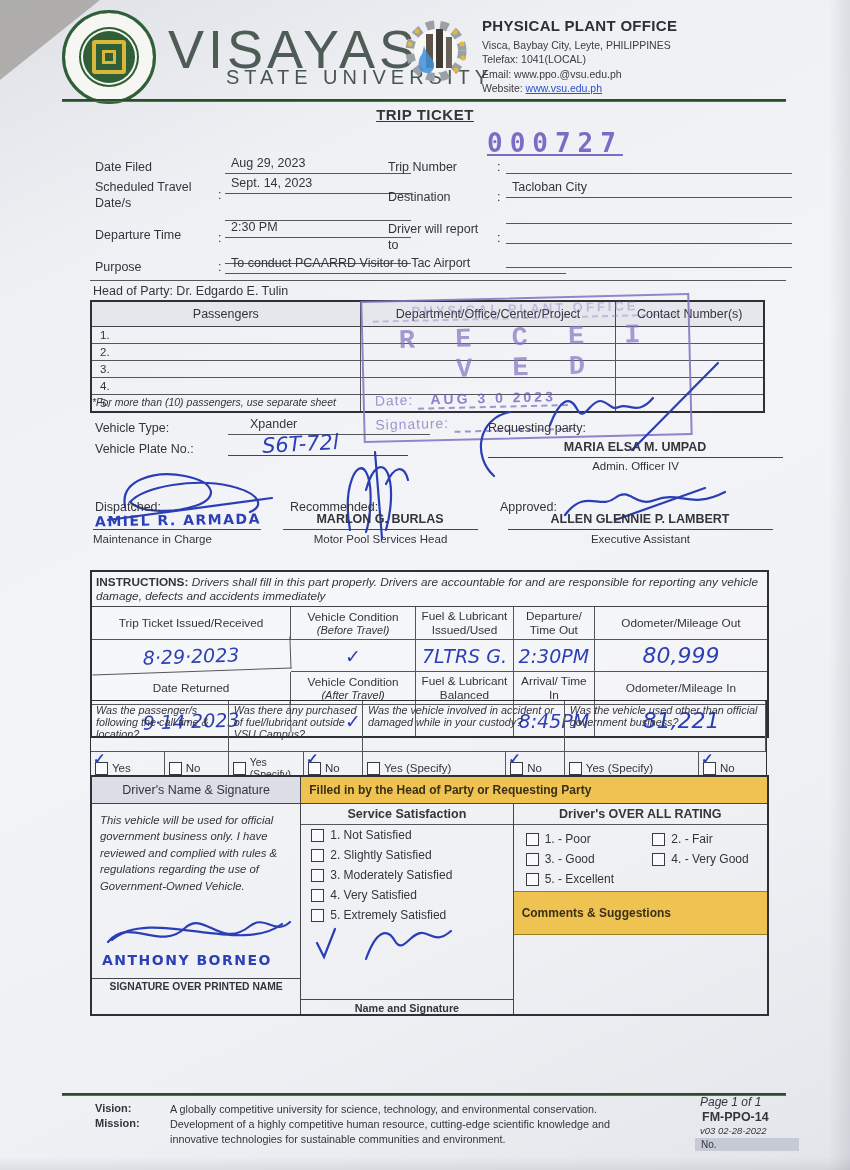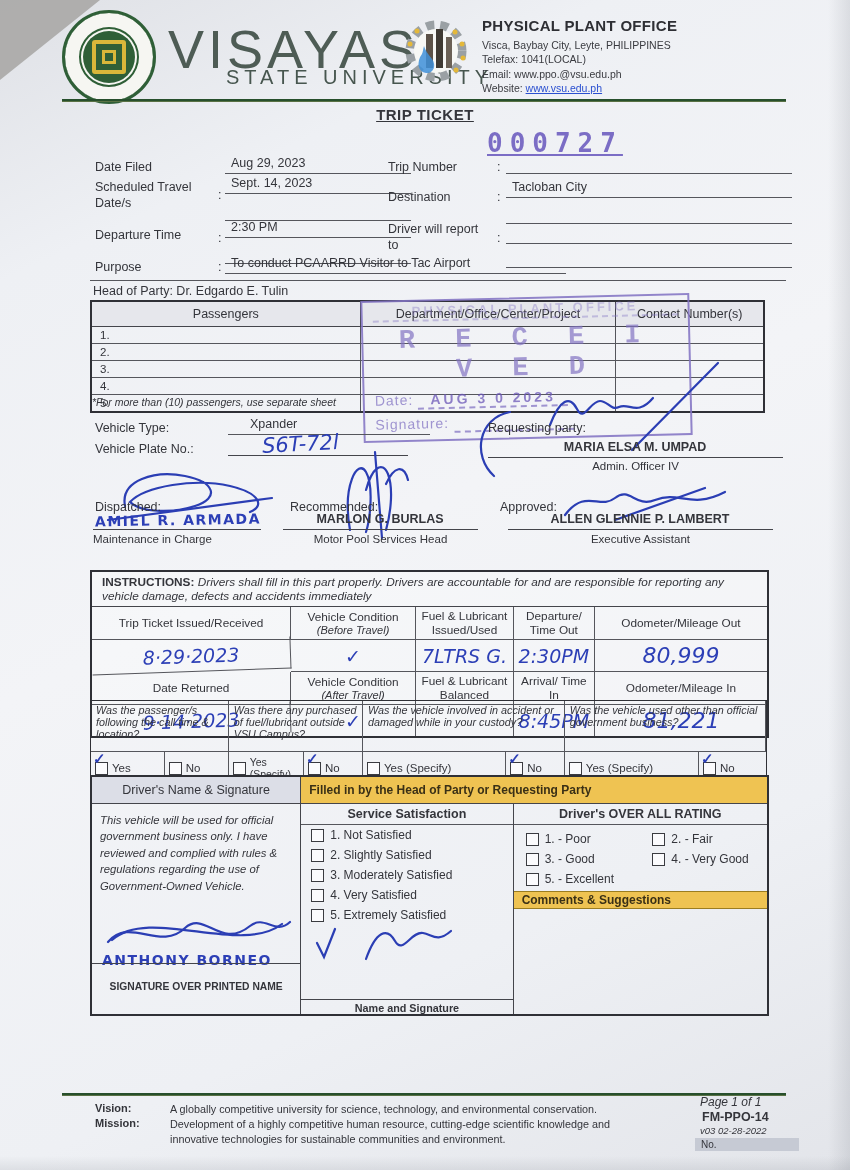--- a/index.html
+++ b/index.html
@@ -51,21 +51,21 @@
   .stamp-rule{display:inline-block;border-bottom:2px dashed #8475c4;min-width:150px;}
 
   
   svg.sig path{stroke:#2b3eb4;fill:none;stroke-width:2.2;stroke-linecap:round;}
   .sig-name{font-size:12.5px;font-weight:bold;text-align:center;}
   .sig-title{font-size:11.5px;text-align:center;}
   .sig-uline{border-bottom:1.5px solid #44454b;}
 
   
   .inst-box{width:675px;border:2px solid #2f3036;background:rgba(255,255,255,.25);}
-  .inst-head{font-size:11.8px;padding:3px 10px;border-bottom:1.5px solid #44454b;}
+  .inst-head{font-size:11.8px;padding:3px 4px;border-bottom:1.5px solid #44454b;}
   .inst-head b{font-style:normal;}
   .inst-head span{font-style:italic;}
   .inst-grid{display:grid;grid-template-columns:29.5% 18.5% 14.5% 12% 25.5%;}
   .inst-cell{border-right:1px solid #55565c;border-bottom:1px solid #55565c;text-align:center;font-size:11.8px;padding:2px 3px;min-height:26px;display:flex;flex-direction:column;align-items:center;justify-content:center;}
   .inst-cell:nth-child(5n){border-right:none;}
   .inst-val{font-size:19px;min-height:27px;}
   .inst-sub{font-style:italic;font-size:11px;}
 
   
   .q-box{width:675px;border:1.6px solid #2f3036;display:grid;grid-template-columns:20.4% 19.9% 29.9% 29.8%;}
@@ -77,29 +77,29 @@
   .q-opt + .q-opt{border-left:1px solid #55565c;}
   .cb{width:11px;height:11px;border:1.4px solid #3a3b40;flex:0 0 auto;background:#fbfbfd;}
   .mark{position:absolute;left:2px;top:-2px;color:#2c3fb6;font-size:15px;font-weight:bold;}
 
   
   .bot-box{width:675px;border:2px solid #2f3036;display:grid;grid-template-columns:31% 69%;}
   .bot-hdr-left{background:#dcdee7;border-right:1px solid #44454b;border-bottom:1.5px solid #44454b;font-size:12.5px;text-align:center;padding:6px 0;}
   .bot-hdr-right{background:#efc352;border-bottom:1.5px solid #44454b;font-size:12px;font-weight:bold;color:#3a3016;padding:6px 8px;}
   .drv-cell{border-right:1px solid #44454b;padding:8px 8px 4px 8px;position:relative;height:198px;}
   .drv-statement{font-size:11.3px;font-style:italic;line-height:1.45;}
-  .drv-sig-caption{font-size:10.3px;font-weight:bold;text-align:center;border-top:1.4px solid #44454b;padding-top:17px;}
+  .drv-sig-caption{font-size:10.3px;font-weight:bold;text-align:center;border-top:1.4px solid #44454b;padding-top:2px;}
   .party-grid{display:grid;grid-template-columns:45.6% 54.4%;height:210px;}
   .svc-col{border-right:1px solid #44454b;display:flex;flex-direction:column;}
   .svc-hdr,.rate-hdr{font-size:12.5px;font-weight:bold;text-align:center;border-bottom:1px solid #55565c;padding:3px 0;}
   .svc-item{display:flex;gap:6px;align-items:center;font-size:12px;padding:3px 0 3px 10px;position:relative;}
   .svc-item .cb{margin-top:1px;}
   .rate-wrap{display:flex;flex-wrap:wrap;padding:4px 0 2px 0;}
   .rate-item{width:50%;display:flex;gap:6px;align-items:center;font-size:12px;padding:3px 0 3px 12px;box-sizing:border-box;position:relative;}
-  .comments-bar{background:#efc352;font-size:12px;font-weight:bold;color:#3a3016;padding:1px 8px;border-top:1px solid #9b7d20;border-bottom:1px solid #9b7d20;}
+  .comments-bar{background:#efc352;font-size:12px;font-weight:bold;color:#3a3016;padding:14px 8px;border-top:1px solid #9b7d20;border-bottom:1px solid #9b7d20;}
   .ns-caption{font-size:10.8px;font-weight:bold;text-align:center;border-top:1.3px solid #44454b;padding-top:2px;margin-top:auto;}
 
   
   .foot-lbl{font-size:11px;font-weight:bold;}
   .foot-txt{font-size:10.8px;line-height:1.4;}
   .foot-page{font-size:12px;font-style:italic;}
   .foot-code{font-size:12.5px;font-weight:bold;}
   .foot-ver{font-size:9.5px;font-style:italic;}
   .foot-no{background:#c6cad4;font-size:10px;padding:1px 6px;width:92px;}
 </style>

